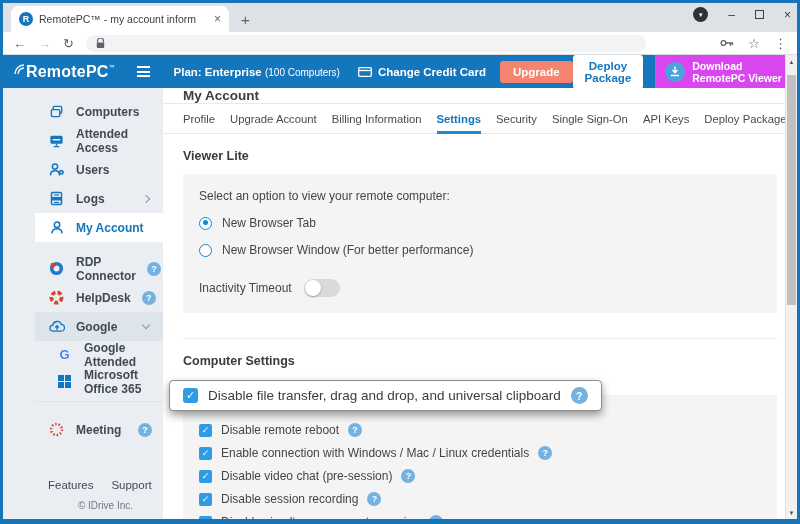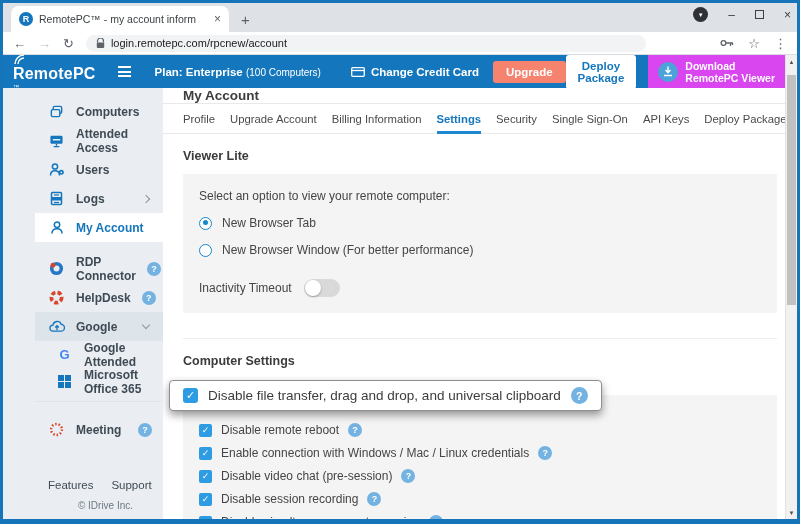--- a/index.html
+++ b/index.html
@@ -19,28 +19,28 @@
   .winbtn.max { width:9px; height:9px; border:1px solid #3c4043; display:inline-block; }
   .addressbar { height:23px; background:#fff; display:flex; align-items:center; padding:0 10px; gap:12px; border-bottom:1px solid #dadce0; }
   .nav-ic { color:#5f6368; font-size:13px; }
   .nav-ic.disabled { color:#bdc1c6; }
   .omnibox { flex:1; height:17px; background:#f1f3f4; border-radius:9px; display:flex; align-items:center; padding:0 10px; gap:6px; max-width:560px; }
   .url { font-size:11px; color:#202124; }
   .bar-right { display:flex; align-items:center; gap:14px; margin-left:auto; }
 
   
   .app-header { position:absolute; left:0; top:52px; width:782px; height:33px; background:#1476bc; display:flex; align-items:center; color:#fff; padding-left:10px; }
-  .logo { display:flex; align-items:flex-start;flex-direction:column; }
+  .logo { display:flex; align-items:flex-start; }
   .logo-text { font-size:16px; font-weight:bold; letter-spacing:.2px; }
   .logo-tm { font-size:6px; margin-top:1px; }
   .hamburger { margin-left:22px; display:flex; flex-direction:column; gap:2.5px; }
   .hamburger i { display:block; width:13px; height:2px; background:#fff; }
   .plan { margin-left:24px; font-size:11.5px; font-weight:bold; white-space:nowrap; }
   .plan small { font-size:10px; font-weight:normal; }
-  .chg-card { margin-left:30px; display:flex; align-items:center; gap:6px; font-size:11.5px; font-weight:bold; white-space:nowrap; }
+  .chg-card { margin-left:18px; display:flex; align-items:center; gap:6px; font-size:11.5px; font-weight:bold; white-space:nowrap; }
   .btn-upgrade { margin-left:14px; background:#f5836e; color:#fff; font-size:11.5px; font-weight:bold; border:none; padding:5px 13px; border-radius:3px; }
   .btn-deploy { margin-left:auto; background:#fff; color:#1476bc; font-size:11.5px; font-weight:bold; border:none; padding:5px 12px; border-radius:3px; }
   .dl-block { margin-left:12px; height:33px; background:#d946ef; display:flex; align-items:center; gap:7px; padding:0 10px; }
   .dl-circle { width:20px; height:20px; border-radius:50%; background:#4ba3da; display:flex; align-items:center; justify-content:center; }
   .dl-text { font-size:10.5px; font-weight:bold; line-height:12px; white-space:nowrap; }
 
   
   .app-body { position:absolute; left:0; top:85px; width:782px; height:431px; display:flex; }
   .scrollbar { position:absolute; right:0; top:52px; width:12px; height:464px; background:#f1f1f1; border-left:1px solid #e2e2e2; }
   .sb-arrow { position:absolute; left:0; width:11px; height:13px; display:flex; align-items:center; justify-content:center; font-size:6px; color:#505050; }
@@ -121,21 +121,20 @@
 
   <div class="addressbar">
     <span class="nav-ic">←</span>
     <span class="nav-ic disabled">→</span>
     <span class="nav-ic">↻</span>
     <div class="omnibox">
       <svg width="9" height="11" viewBox="0 0 9 11">
           <path d="M1.5 4.5 V3 a3 3 0 0 1 6 0 v1.5" fill="none" stroke="#5f6368" stroke-width="1.2"></path>
           <rect x="0.8" y="4.5" width="7.4" height="5.5" rx="1" fill="#5f6368"></rect>
         </svg>
-      <span class="url">login.remotepc.com/rpcnew/account</span>
     </div>
     <div class="bar-right">
       <svg width="14" height="10" viewBox="0 0 14 10">
           <circle cx="3.5" cy="5" r="2.4" fill="none" stroke="#5f6368" stroke-width="1.3"></circle>
           <path d="M6 5 H13 M10.5 5 V8 M12.5 5 V7" stroke="#5f6368" stroke-width="1.3" fill="none"></path>
         </svg>
       <span class="nav-ic">☆</span>
       <span class="nav-ic">⋮</span>
     </div>
   </div>

